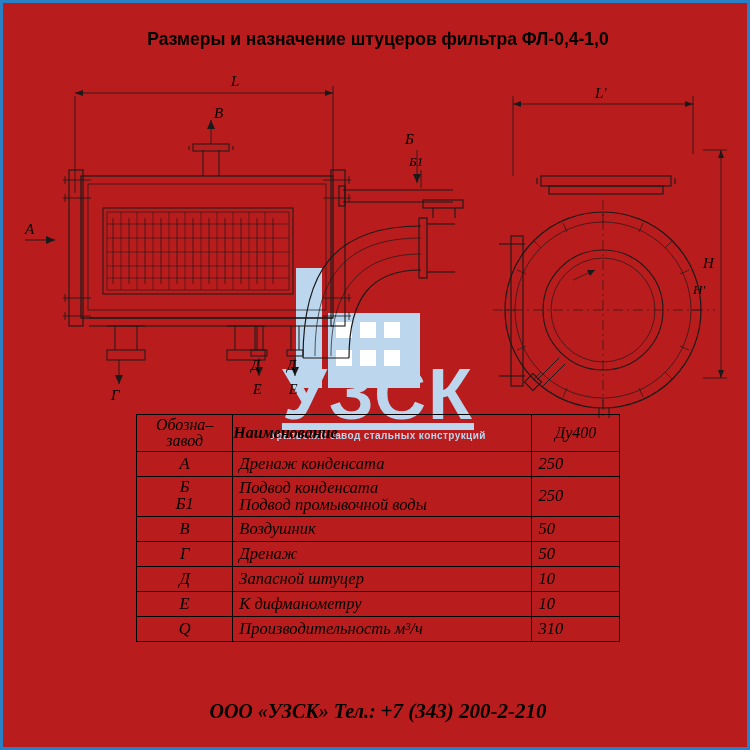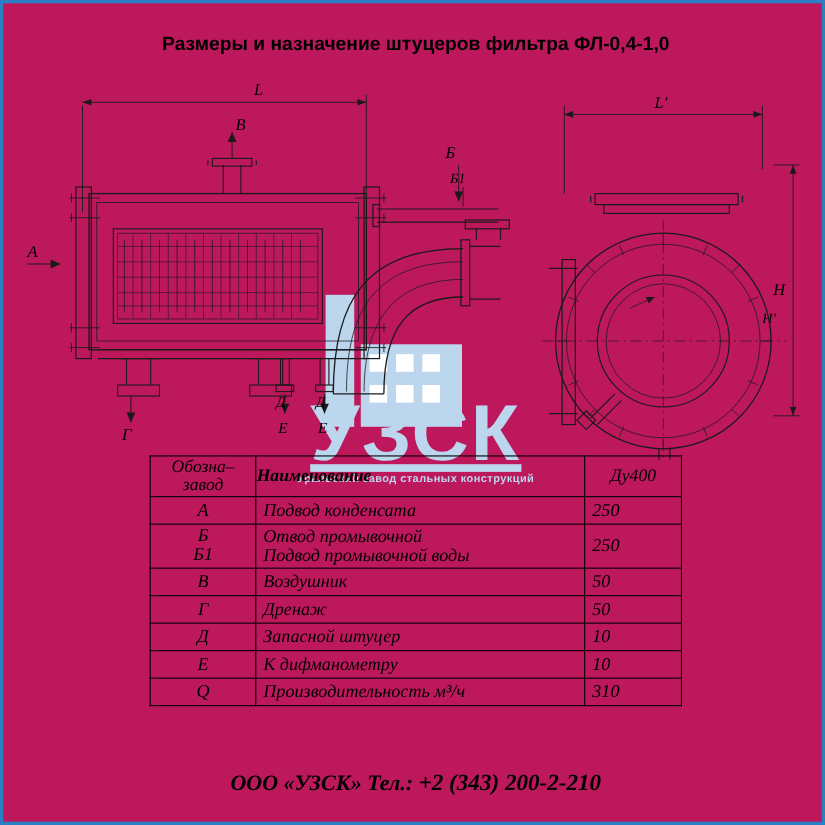--- a/index.html
+++ b/index.html
@@ -4,21 +4,21 @@
 <style>
   html, body {
     margin: 0;
     padding: 0;
     background: #ffffff;
   }
   #page {
     position: relative;
     width: 750px;
     height: 750px;
-    background: #be185d;
+    background: #b91c1c;
     border: 3px solid #2b7fc4;
     box-sizing: border-box;
     overflow: hidden;
     font-family: "Liberation Sans", sans-serif;
   }
   .title {
     position: absolute;
     top: 26px;
     left: 0;
     width: 750px;
@@ -395,31 +395,31 @@
         <td class="col-desig hdr-desig">
           <span>Обозна–</span><br>
           <span>завод</span>
         </td>
         <td class="col-name">Наименование</td>
         <td class="col-val">Ду400</td>
       </tr>
 
       <tr>
         <td class="col-desig">А</td>
-        <td class="col-name">Подвод конденсата</td>
+        <td class="col-name">Дренаж конденсата</td>
         <td class="col-val">250</td>
       </tr>
 
       <tr>
         <td class="col-desig two-line-desig">
           <span>Б</span><br>
           <span>Б1</span>
         </td>
         <td class="col-name two-line-name">
-          <span>Отвод промывочной</span><br>
+          <span>Подвод конденсата</span><br>
           <span>Подвод промывочной воды</span>
         </td>
         <td class="col-val">250</td>
       </tr>
 
       <tr>
         <td class="col-desig">В</td>
         <td class="col-name">Воздушник</td>
         <td class="col-val">50</td>
       </tr>
@@ -445,16 +445,16 @@
       <tr>
         <td class="col-desig">Q</td>
         <td class="col-name">Производительность м³/ч</td>
         <td class="col-val">310</td>
       </tr>
     </tbody>
   </table>
 
   <div class="footer">
     <span>ООО «УЗСК» Тел.:</span>
-    <span class="phone">+2 (343) 200-2-210</span>
+    <span class="phone">+7 (343) 200-2-210</span>
   </div>
 
 </div>
 
 </body></html>

